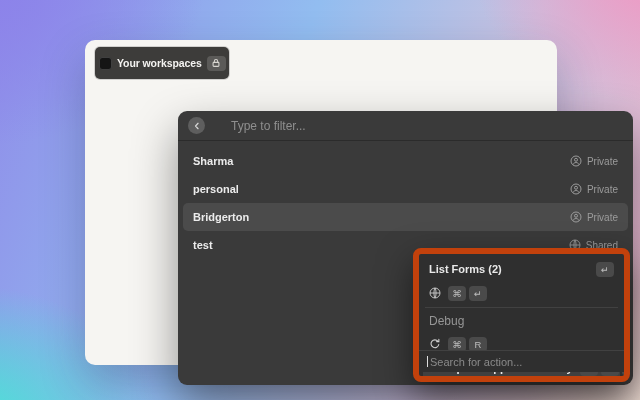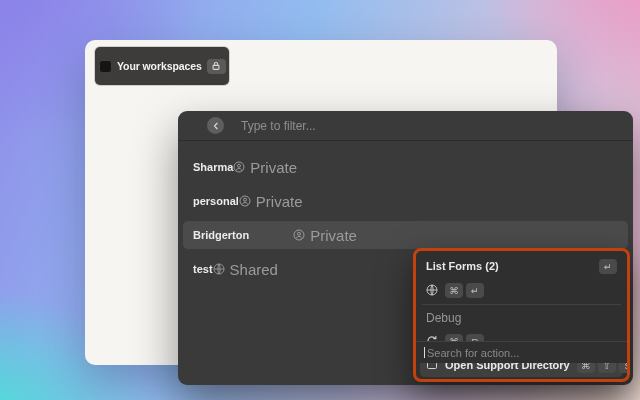--- a/index.html
+++ b/index.html
@@ -9,58 +9,58 @@
     background:
       radial-gradient(55% 65% at -2% -4%, #8c82ea 0%, rgba(140,130,234,0) 62%),
       radial-gradient(48% 52% at 104% -6%, #f096c2 0%, rgba(240,150,194,0) 62%),
       radial-gradient(52% 58% at -6% 106%, #43e9d4 0%, rgba(67,233,212,0) 60%),
       radial-gradient(62% 68% at 106% 106%, #f6eedd 0%, rgba(246,238,221,0) 68%),
       linear-gradient(112deg, #8f8ce9 0%, #92bdf0 40%, #c9c2e0 68%, #eeb2c8 100%);
   }
   .app-window{position:absolute;left:85px;top:40px;width:472px;height:325px;
     background:#f6f5f2;border-radius:10px;box-shadow:0 18px 45px rgba(30,30,70,.28);}
   
-  .ws-pill{position:absolute;left:10px;top:7px;height:38px;display:flex;align-items:center;
+  .ws-pill{position:absolute;left:10px;top:7px;height:32px;display:flex;align-items:center;
     gap:5px;background:#3d3c3a;border-radius:5px;padding:0 3px 0 4px;
     box-shadow:0 0 0 1px rgba(0,0,0,.15);cursor:default;}
   .ws-avatar{width:13px;height:13px;border-radius:3.5px;background:#151515;
     box-shadow:inset 0 0 0 1px rgba(255,255,255,.18);}
   .ws-label{color:#f4f3f1;font-size:10.5px;font-weight:700;letter-spacing:-.1px;white-space:nowrap;}
   .ws-lock{width:19px;height:15px;background:#5b5a58;border-radius:4px;
     display:flex;align-items:center;justify-content:center;}
   
   .palette{position:absolute;left:93px;top:71px;width:455px;height:274px;background:#3a3a3a;
     border-radius:9px;box-shadow:0 20px 45px rgba(0,0,0,.42);}
-  .palette-header{height:29px;display:flex;align-items:center;gap:17px;padding:0 29px;
+  .palette-header{height:29px;display:flex;align-items:center;gap:26px;padding:0 10px;
     border-bottom:1px solid rgba(0,0,0,.25);}
   .back-btn{width:17px;height:17px;border-radius:50%;background:#5e5e5e;flex:0 0 auto;
     display:flex;align-items:center;justify-content:center;cursor:pointer;}
   .filter-placeholder{color:#8f8f8f;font-size:12px;}
   .ws-list{padding:6px 5px;}
-  .ws-row{height:28px;display:flex;align-items:center;justify-content:flex-start;
-    padding:0 10px;border-radius:5px;cursor:pointer;margin-top:6px;}
+  .ws-row{height:28px;display:flex;align-items:center;justify-content:space-between;
+    padding:0 10px;border-radius:5px;cursor:pointer;}
   .ws-row.hl{background:#4b4b4b;gap:44px;}
   .ws-name{color:#ececec;font-size:11px;font-weight:600;}
-  .ws-vis{display:flex;align-items:center;gap:5px;color:#9b9b9b;font-size:15px;}
+  .ws-vis{display:flex;align-items:center;gap:5px;color:#9b9b9b;font-size:10px;}
   .ws-vis svg{display:block;}
   
   .menu{position:absolute;left:328px;top:208px;width:217px;height:134px;box-sizing:border-box;
-    background:#2f2f2f;border:3px solid #c2410c;border-radius:8px;overflow:hidden;
+    background:#2f2f2f;border:6px solid #c2410c;border-radius:8px;overflow:hidden;
     box-shadow:0 14px 34px rgba(0,0,0,.5);}
   .menu-list{padding:3px 4px;}
   .menu-row{height:24px;display:flex;align-items:center;gap:7px;padding:0 6px;border-radius:5px;cursor:pointer;}
   .menu-row.hl{background:#404040;}
   .menu-row .m-label{flex:1;color:#e9e9e9;font-size:11px;font-weight:600;white-space:nowrap;}
   .menu-row .m-icon{display:flex;align-items:center;}
   .menu-divider{height:1px;background:rgba(255,255,255,.09);margin:2px 2px;}
   .menu-section{color:#969696;font-size:12px;padding:4px 6px 4px;}
   .keys{display:flex;gap:3px;}
   .kbd{min-width:12px;height:15px;padding:0 3px;background:#4a4a4a;border-radius:4px;
     color:#bdbdbd;font-size:9.5px;display:flex;align-items:center;justify-content:center;}
-  .menu-search{position:absolute;left:0;right:0;bottom:16px;height:21px;background:#2f2f2f;
+  .menu-search{position:absolute;left:0;right:0;bottom:4px;height:21px;background:#2f2f2f;
     border-top:1px solid rgba(255,255,255,.09);display:flex;align-items:center;padding:0 8px;cursor:text;}
   .caret{width:1px;height:11px;background:#dedede;margin-right:2px;}
   .search-placeholder{color:#8a8a8a;font-size:11px;}
 </style>
 </head>
 <body>
 
 <div class="desktop">
 
   <div class="app-window">

